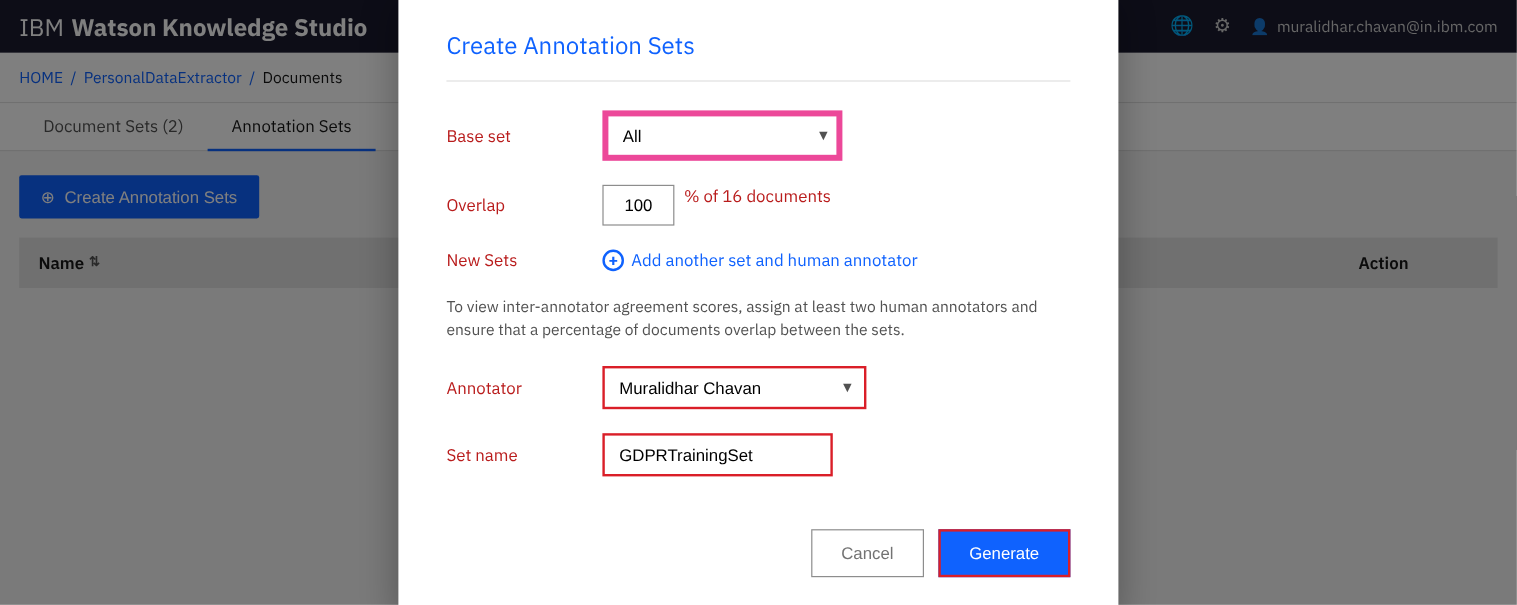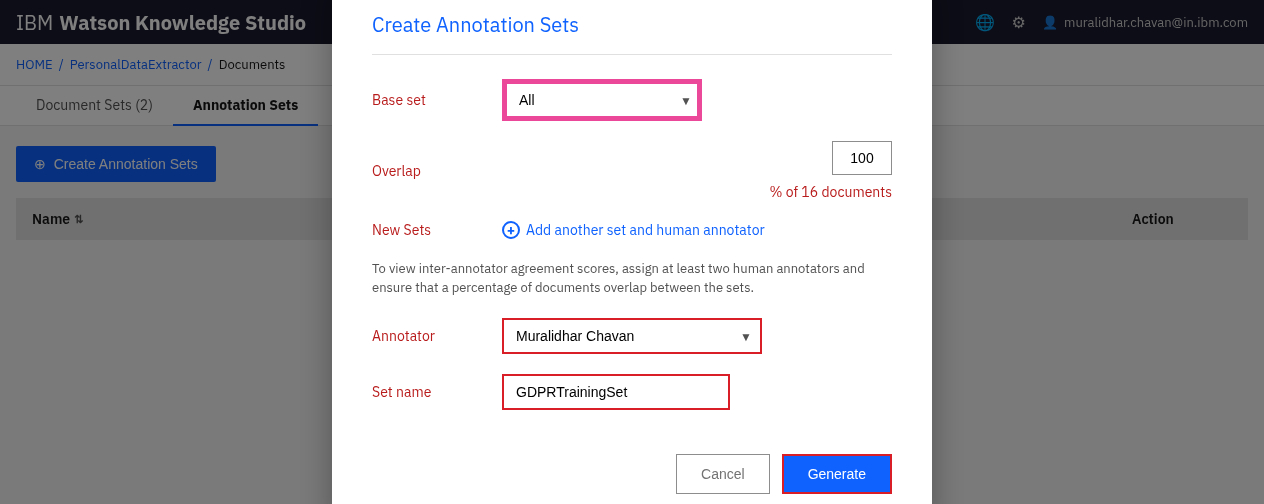--- a/index.html
+++ b/index.html
@@ -81,21 +81,21 @@
       padding: 10px 20px;
       cursor: pointer;
       font-size: 14px;
       color: #525252;
       border-bottom: 2px solid transparent;
       margin-bottom: -1px;
     }
     .tab.active {
       color: #161616;
       border-bottom: 2px solid #0f62fe;
-      font-weight: 700;
+      font-weight: 400;
     }
 
     
     .main-content {
       padding: 20px 16px;
       position: relative;
     }
     .create-btn {
       background: #0f62fe;
       color: #fff;
@@ -184,23 +184,22 @@
       position: absolute;
       right: 10px;
       top: 50%;
       transform: translateY(-50%);
       pointer-events: none;
       font-size: 12px;
       color: #525252;
     }
     .overlap-row {
       display: flex;
-      align-items: flex-end;
+      align-items: flex-start;
       gap: 8px;
-      flex-direction: column;
     }
     .overlap-input {
       width: 60px;
       padding: 8px;
       border: 1px solid #8d8d8d;
       font-size: 14px;
       text-align: center;
     }
     .overlap-text {
       font-size: 14px;
@@ -231,37 +230,37 @@
     .info-text {
       font-size: 13px;
       color: #525252;
       margin-bottom: 20px;
       line-height: 1.5;
     }
     
     .annotator-select-wrapper {
       position: relative;
       display: inline-block;
-      width: 260px;
+      width: 220px;
     }
     .annotator-select-wrapper select {
       width: 100%;
       padding: 8px 32px 8px 12px;
       border: 2px solid #da1e28;
       background: #fff;
       font-size: 14px;
       appearance: none;
       cursor: pointer;
       border-radius: 0;
     }
     .set-name-input {
       padding: 8px 12px;
       border: 2px solid #da1e28;
       font-size: 14px;
-      width: 228px;
+      width: 192px;
       border-radius: 0;
     }
     .dialog-footer {
       display: flex;
       justify-content: flex-end;
       gap: 12px;
       margin-top: 28px;
       padding-top: 16px;
     }
     .btn-cancel {

